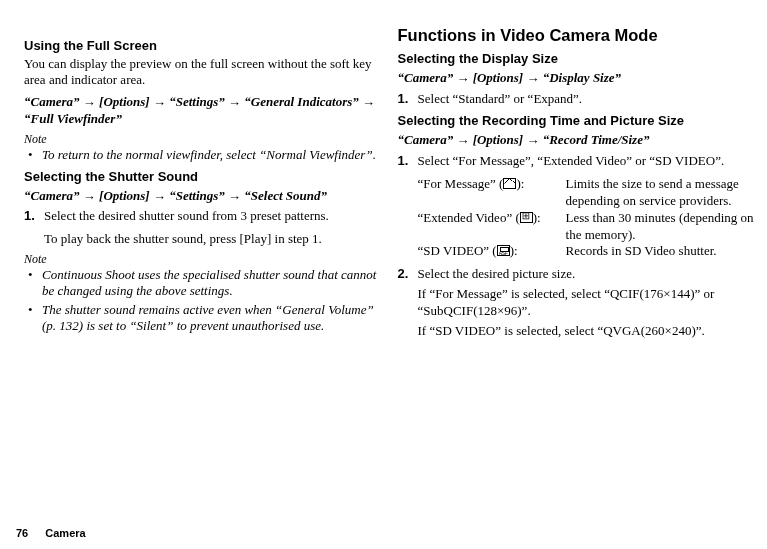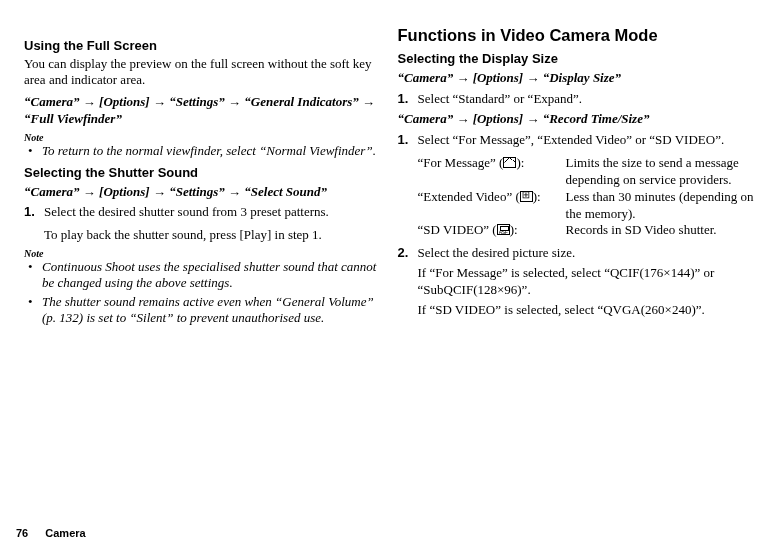--- a/index.html
+++ b/index.html
@@ -44,22 +44,22 @@
   }
   .path {
     font-style: italic;
     font-weight: bold;
     font-size: 13px;
     line-height: 1.35;
     margin-bottom: 4px;
   }
   .note-label {
     font-style: italic;
-    font-weight: bold;
-    font-size: 10px;
+    font-weight: normal;
+    font-size: 12px;
     margin-top: 4px;
   }
   .note-item {
     font-style: italic;
     font-size: 13px;
     line-height: 1.25;
     padding-left: 18px;
     position: relative;
     margin-bottom: 2px;
   }
@@ -194,20 +194,21 @@
 
   <div class="col-right">
     <div class="h-big">Functions in Video Camera Mode</div>
     <div class="h-bold">Selecting the Display Size</div>
     <div class="path">“Camera” → [Options] → “Display Size”</div>
     <div class="step">
       <div class="num">1.</div>
       <div class="txt">Select “Standard” or “Expand”.</div>
     </div>
 
+    <div class="h-bold mt6">Selecting the Recording Time and Picture Size</div>
     <div class="path">“Camera” → [Options] → “Record Time/Size”</div>
     <div class="step">
       <div class="num">1.</div>
       <div class="txt">Select “For Message”, “Extended Video” or “SD VIDEO”.</div>
     </div>
 
     <div class="deflist mt6">
       <div class="defrow">
         <div class="deflabel">
           <span>“For Message” (</span><span class="icon icon-msg"></span><span>):</span>

